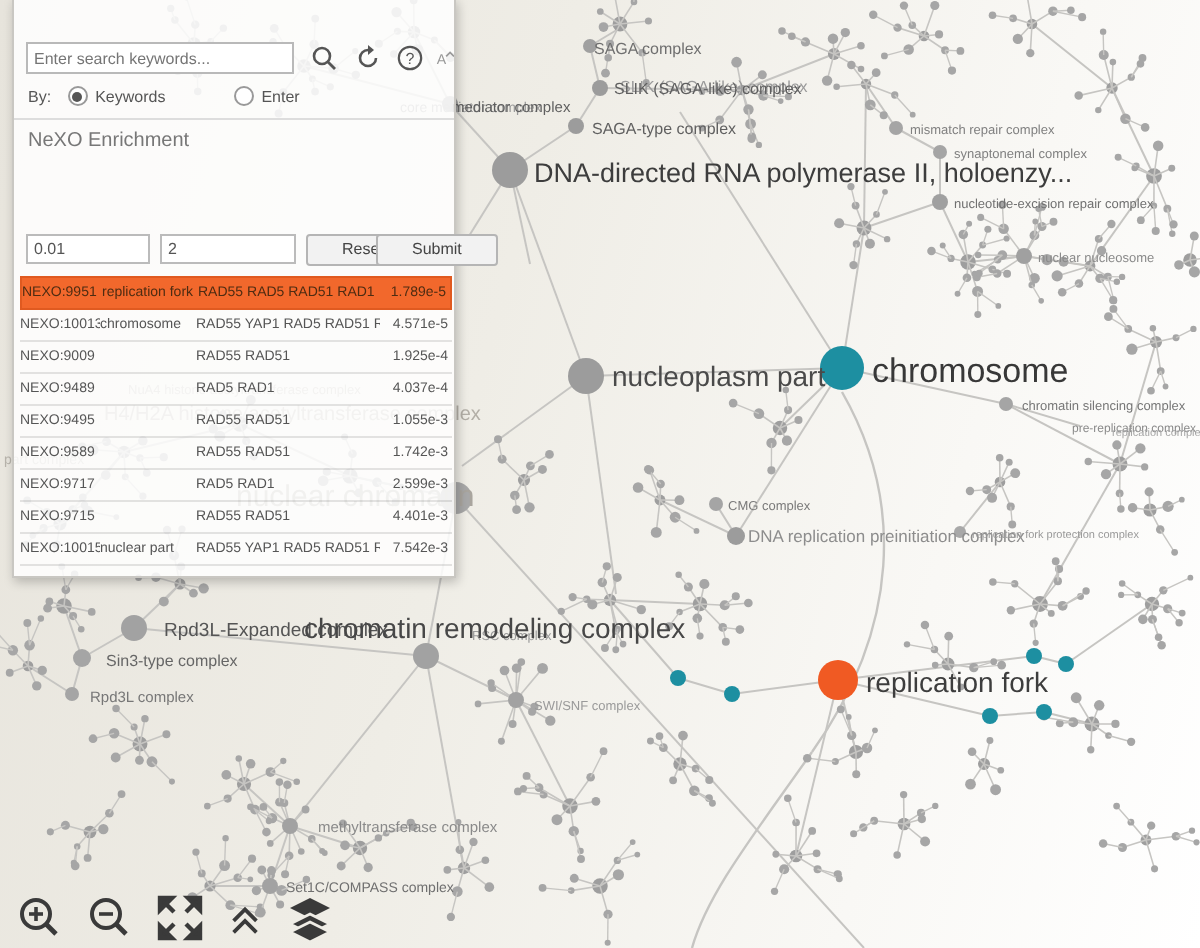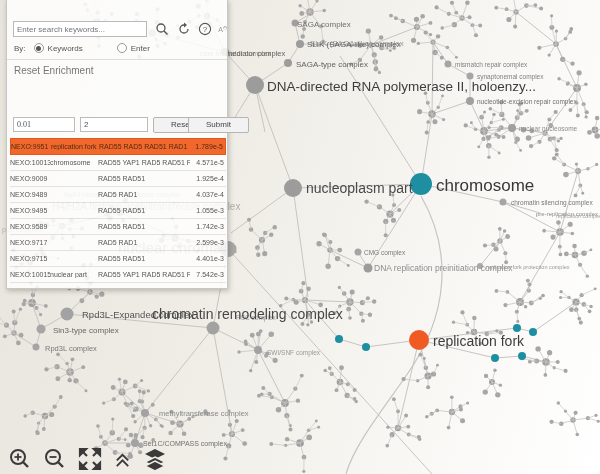--- a/index.html
+++ b/index.html
@@ -1317,24 +1317,24 @@
 
     <div class="by-row">
       <span style="margin-right:8px;text-align:center;">By:</span>
       <span class="radio sel"></span>
       <span style="margin-right:34px;text-align:right;">Keywords</span>
       <span class="radio"></span>
       <span>Enter</span>
     </div>
 
     <div class="p-div"></div>
-    <div class="enrich-label">Reset Enrichment</div>
+    <div class="enrich-label">NeXO Enrichment</div>
 
     <div class="ctrl-row">
-      <input class="num-in" style="left: 0px; width: 62px; font-family: Liberation Serif, serif;" value="0.01">
+      <input class="num-in" style="left: 0px; width: 62px;" value="0.01">
       <input class="num-in" style="left: 67px; width: 68px;" value="2">
       <button class="btn" style="left:140px;">Reset</button>
       <button class="btn" style="left:175px;">Submit</button>
     </div>
 
     <div class="results">
         <div class="t-row hl">
           <span>NEXO:9951</span>
           <span>replication fork</span>
           <span>RAD55 RAD5 RAD51 RAD1</span>

